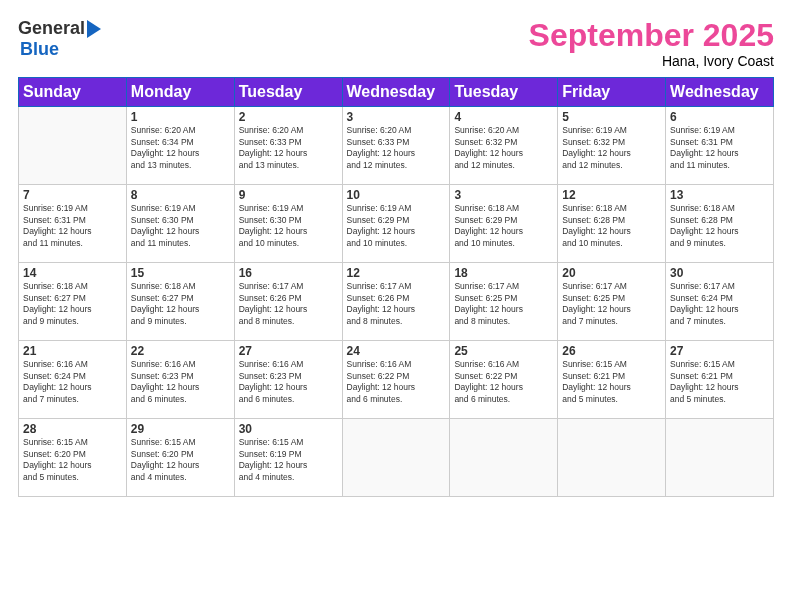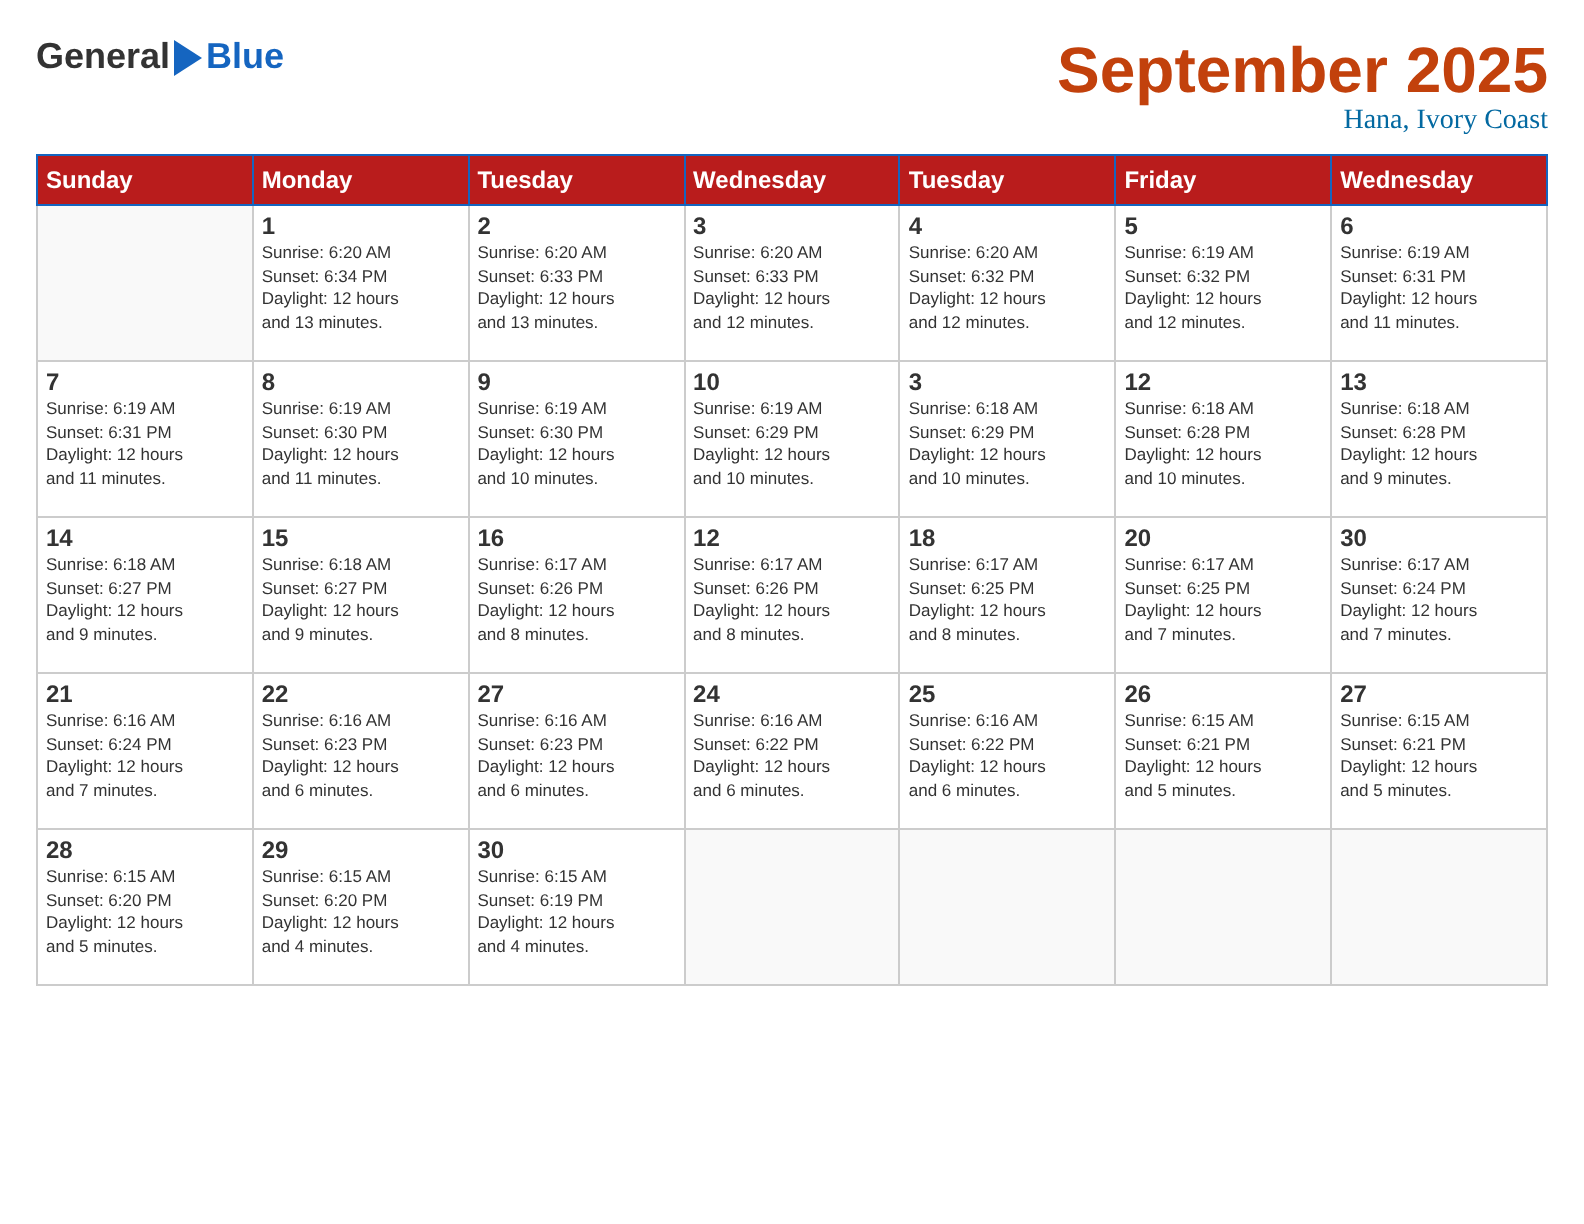--- a/index.html
+++ b/index.html
@@ -21,37 +21,36 @@
       justify-content: space-between;
       align-items: flex-start;
       margin-bottom: 8px;
     }
     .title-block {
       text-align: right;
     }
     .month-title {
       font-size: 32px;
       font-weight: bold;
-      color: #c2410c;
+      color: #ec4899;
       line-height: 1.1;
     }
     .subtitle {
       font-size: 14px;
-      color: #0369a1;
-      font-family: Liberation Serif, serif;
+      color: #000000;
     }
     .calendar {
       width: 100%;
       border-collapse: collapse;
       table-layout: fixed;
     }
     .calendar th {
-      background: #b91c1c;
+      background: #6d28d9;
       color: #fff;
-      font-size: 12px;
+      font-size: 16px;
       font-weight: bold;
       padding: 5px 4px;
       text-align: left;
       border: 1px solid #1565c0;
     }
     .calendar td {
       border: 1px solid #ccc;
       vertical-align: top;
       padding: 3px 4px;
       font-size: 9px;
@@ -67,20 +66,21 @@
     .day-info {
       font-size: 8.5px;
       line-height: 1.35;
       color: #333;
     }
     .empty-cell {
       background: #f9f9f9;
     }
     .logo-wrapper {
       display: flex;
+      flex-direction: column;
       align-items: flex-start;
     }
     .logo-line1 {
       display: flex;
       align-items: center;
       font-size: 18px;
       font-weight: bold;
       color: #333;
     }
     .logo-blue {

